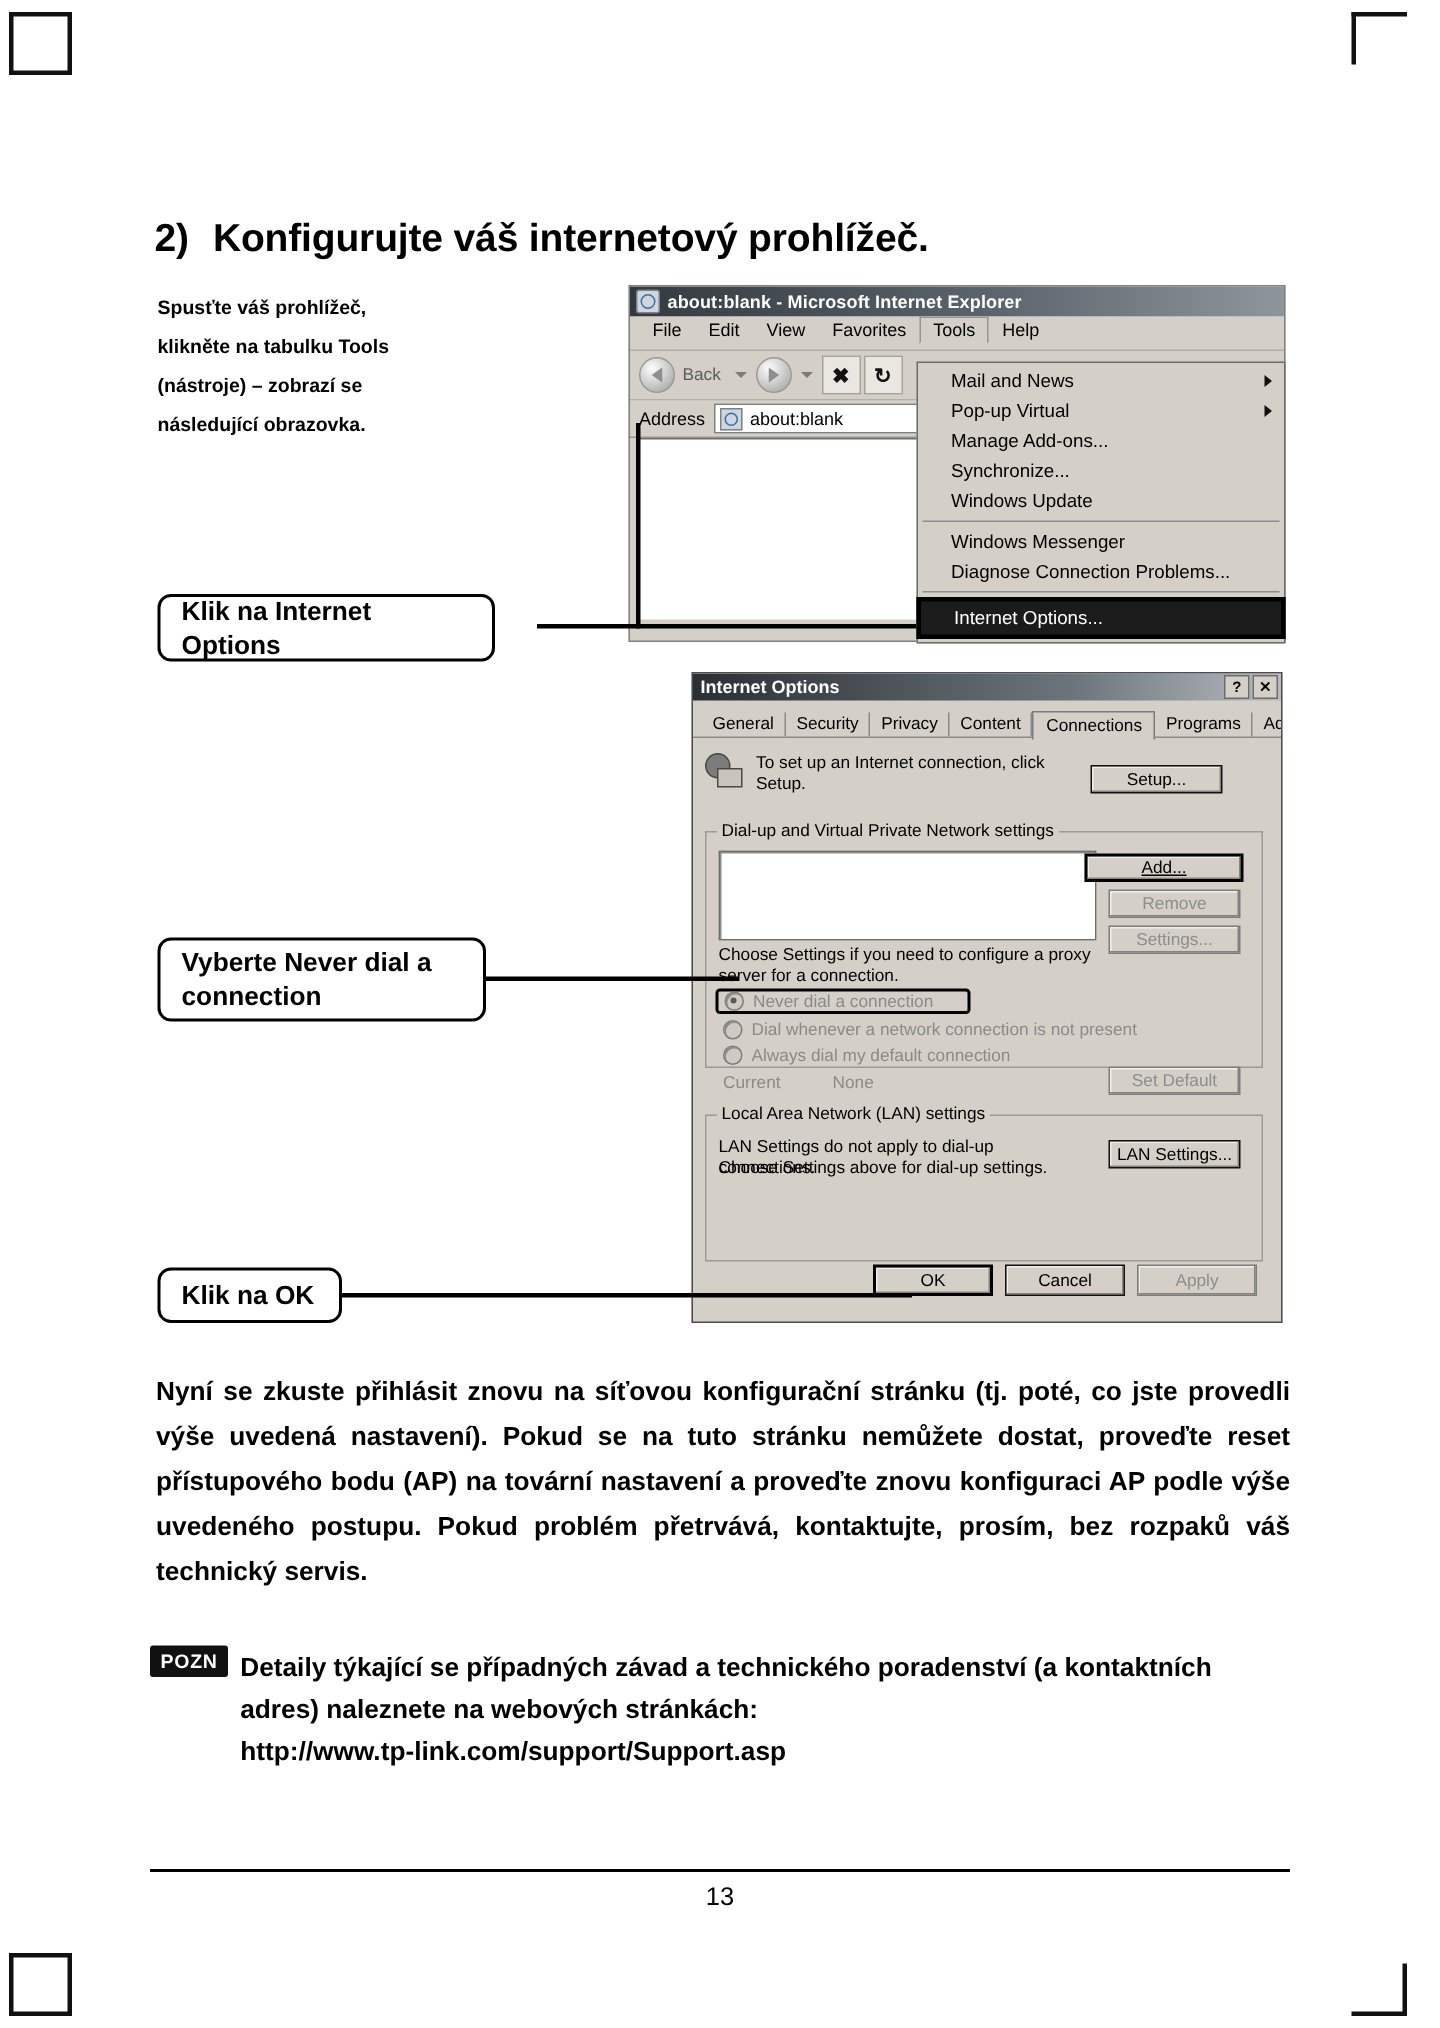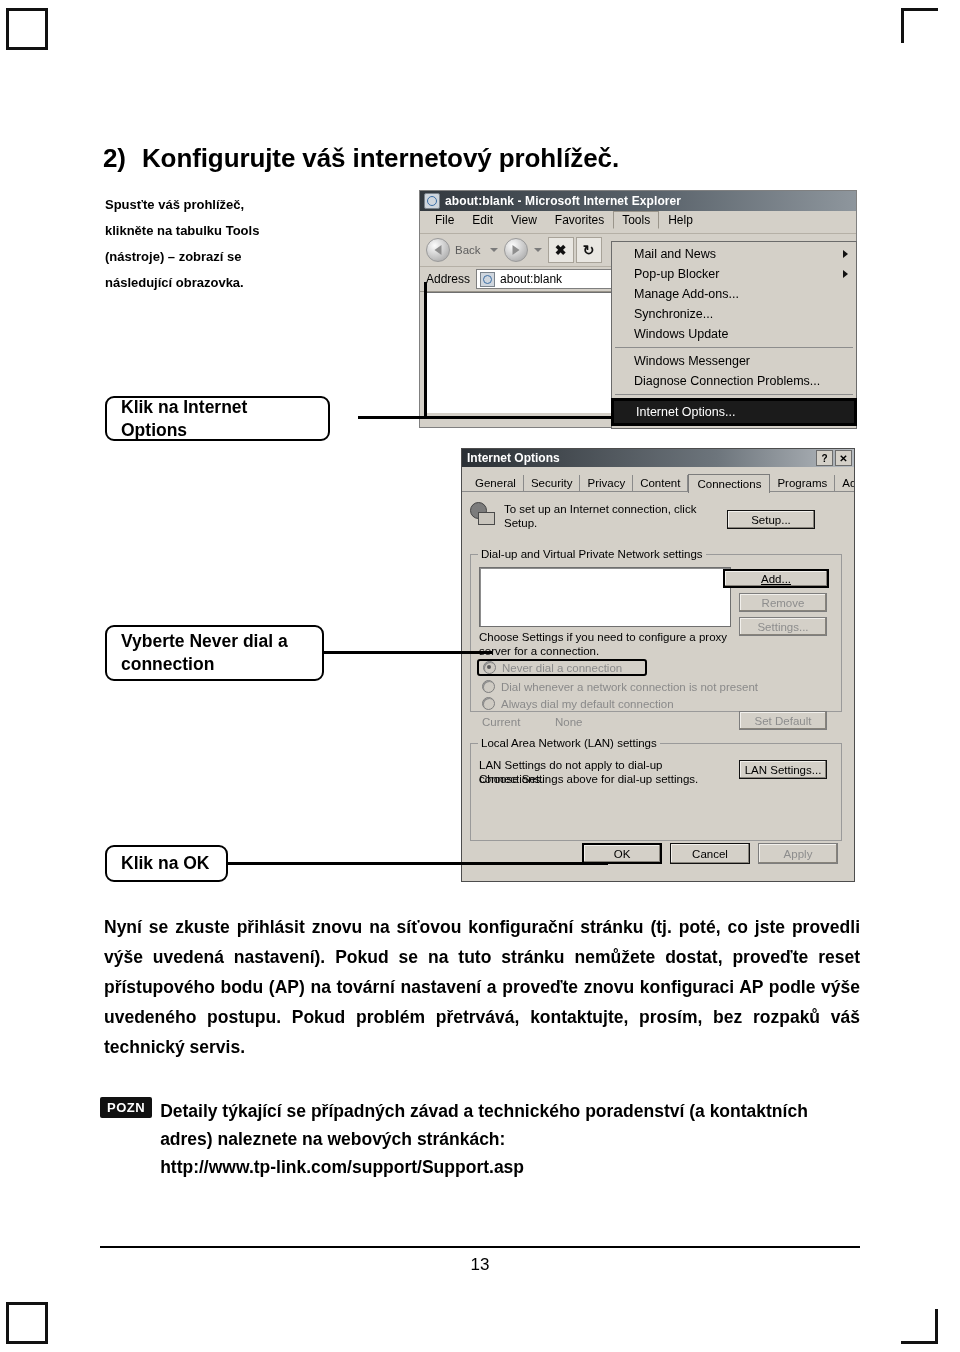--- a/index.html
+++ b/index.html
@@ -566,21 +566,21 @@
 
     <div class="ie-content"></div>
   </div>
 
   <div class="tools-menu">
     <div class="menu-row">
       <span>Mail and News</span>
       <span class="sub-arrow"></span>
     </div>
     <div class="menu-row">
-      <span>Pop-up Blocker</span>
+      <span>Pop-up Virtual</span>
       <span class="sub-arrow"></span>
     </div>
     <div class="menu-row">
       <span>Manage Add-ons...</span>
     </div>
     <div class="menu-row">
       <span>Synchronize...</span>
     </div>
     <div class="menu-row">
       <span>Windows Update</span>

